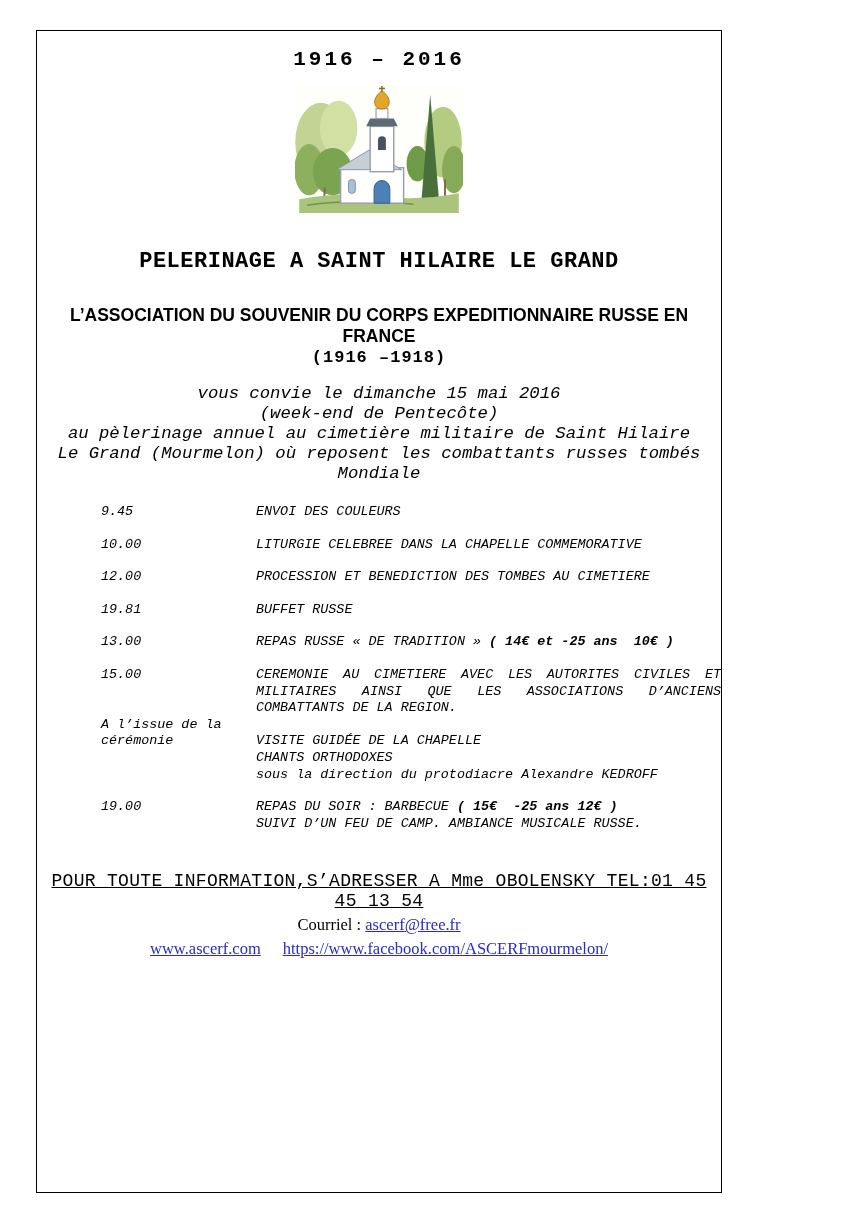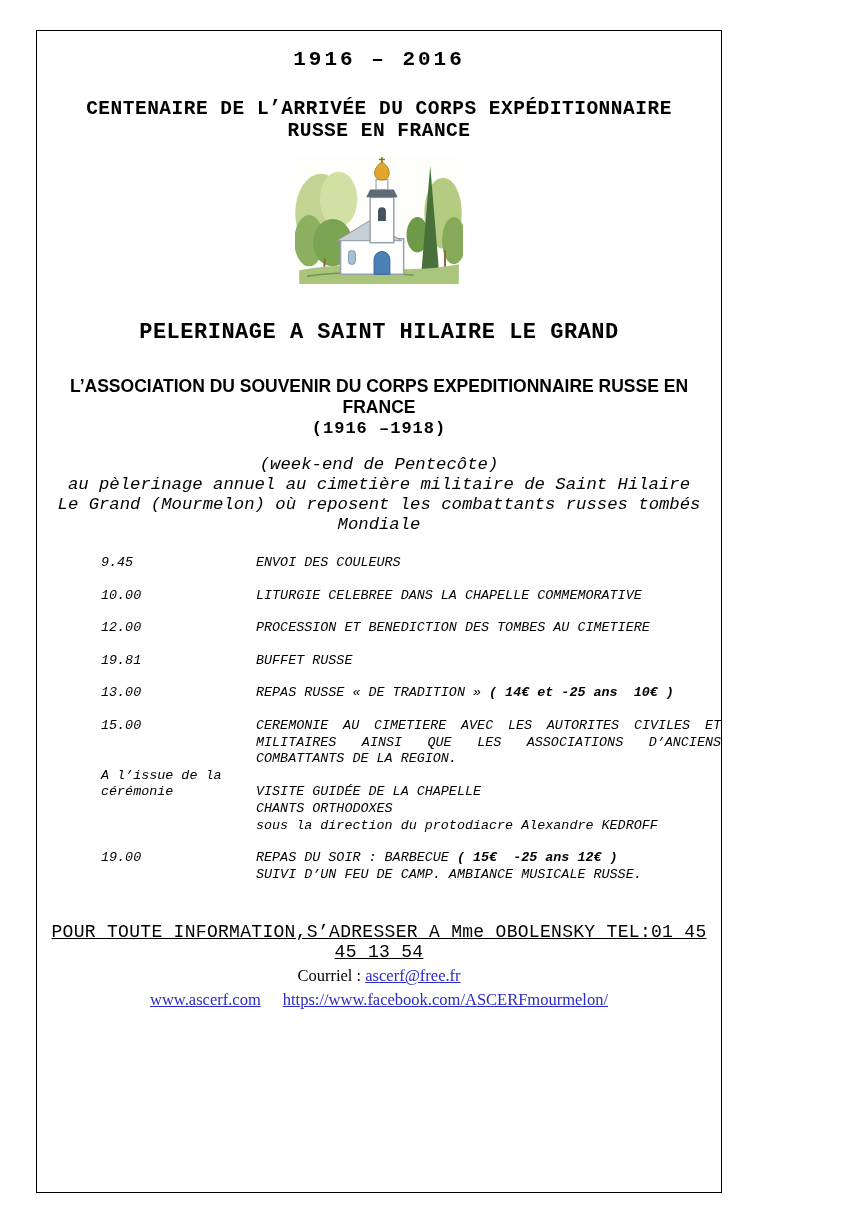--- a/index.html
+++ b/index.html
@@ -105,24 +105,20 @@
   .links-row .link { margin: 0 11px; }
 </style>
 </head>
 <body>
 
 <div class="page">
   <div class="frame">
 
     <div class="years">1916 – 2016</div>
 
-    <div class="centenaire">
-      <div>CENTENAIRE DE L’ARRIVÉE DU CORPS EXPÉDITIONNAIRE</div>
-      <div>RUSSE EN FRANCE</div>
-    </div>
 
     <div class="church-wrap">
       <svg viewBox="0 0 170 134" width="168" height="132" role="img">
         <rect x="0" y="0" width="170" height="134" fill="#fefefa"></rect>
 
         <ellipse cx="26" cy="58" rx="26" ry="40" fill="#c2d393"></ellipse>
         <ellipse cx="14" cy="86" rx="15" ry="26" fill="#8db05e"></ellipse>
         <ellipse cx="44" cy="44" rx="19" ry="28" fill="#d3e0a4"></ellipse>
         <ellipse cx="38" cy="88" rx="20" ry="24" fill="#7ba450"></ellipse>
         <path d="M30 104 L29 122" stroke="#8a6a44" stroke-width="2" fill="none"></path>
@@ -155,20 +151,21 @@
         <line x1="85" y1="3.5" x2="91" y2="3.5" stroke="#8a6a1a" stroke-width="1.5"></line>
       </svg>
     </div>
 
     <div class="title">PELERINAGE A SAINT HILAIRE LE GRAND</div>
 
     <div class="assoc1">L’ASSOCIATION DU SOUVENIR DU CORPS EXPEDITIONNAIRE RUSSE EN FRANCE</div>
     <div class="assoc2">(1916 –1918)</div>
 
     <div class="invite">
+      <div class="prog-line">vous convie le dimanche 15 mai 2016</div>
       <div class="prog-line">(week-end de Pentecôte)</div>
       <div class="prog-line">au pèlerinage annuel au cimetière militaire de Saint Hilaire</div>
       <div class="prog-line">Le Grand (Mourmelon) où reposent les combattants russes tombés</div>
       <div class="prog-line">Mondiale</div>
     </div>
 
 
     <div class="prog">
 
       <div class="prog-row">

